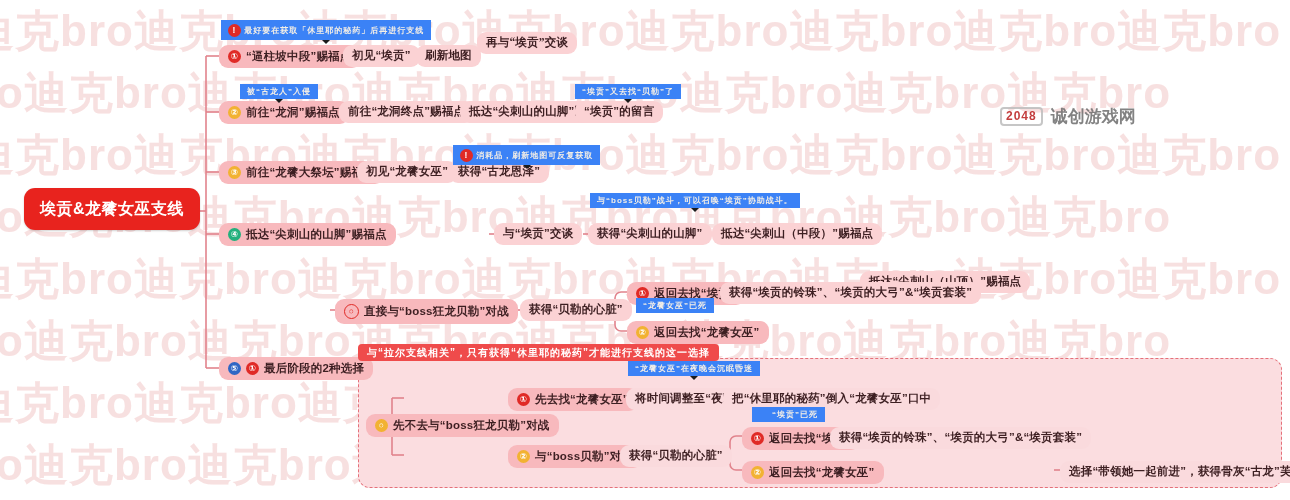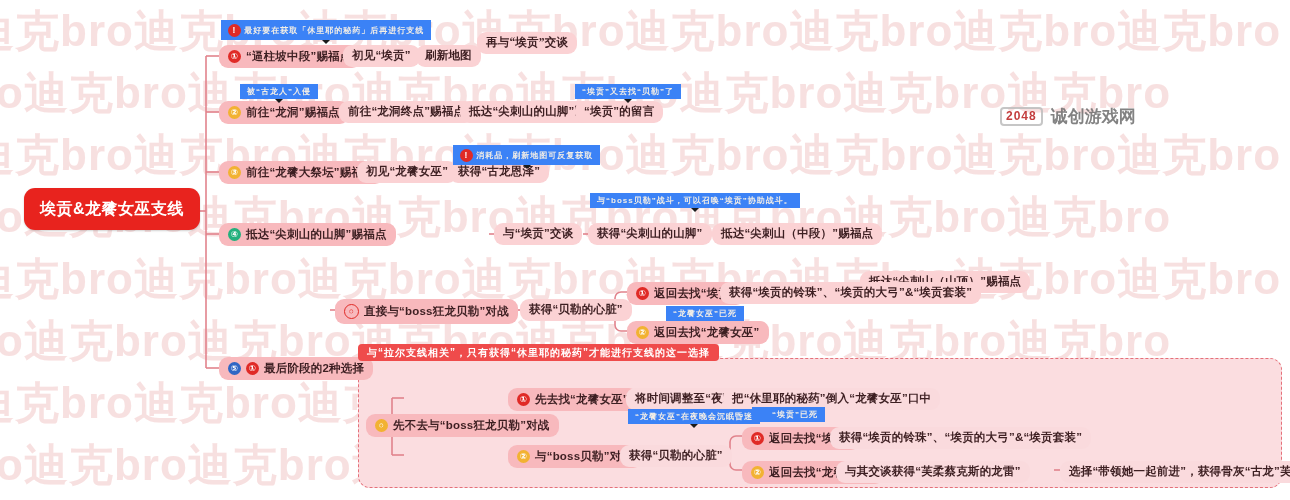--- a/index.html
+++ b/index.html
@@ -272,21 +272,21 @@
   <div class="node soft" style="left:520px;top:299px;">
     <span>获得“贝勒的心脏”</span>
   </div>
   <div class="node" style="left:627px;top:282px;">
     <span class="badge r">①</span>
     <span>返回去找“埃贡”</span>
   </div>
   <div class="node soft" style="left:720px;top:282px;">
     <span>获得“埃贡的铃珠”、“埃贡的大弓”&amp;“埃贡套装”</span>
   </div>
-  <div class="tip noarrow" style="left:636px;top:306px;margin-left:30px;">
+  <div class="tip noarrow" style="left:636px;top:298px;">
     <span>“龙餮女巫”已死</span>
   </div>
   <div class="node" style="left:627px;top:321px;">
     <span class="badge y">②</span>
     <span>返回去找“龙餮女巫”</span>
   </div>
 
   <div class="node" style="left:219px;top:357px;">
     <span class="badge blue">⑤</span>
     <span class="badge r">①</span>
@@ -295,21 +295,21 @@
 
   <div class="banner" style="left:358px;top:344px;">
     <span>与“拉尔支线相关”，只有获得“休里耶的秘药”才能进行支线的这一选择</span>
   </div>
 
   <div class="node" style="left:366px;top:414px;">
     <span class="badge y">○</span>
     <span>先不去与“boss狂龙贝勒”对战</span>
   </div>
 
-  <div class="tip" style="left:628px;top:361px;margin-top:48px;">
+  <div class="tip" style="left:628px;top:361px;">
     <span>“龙餮女巫”在夜晚会沉眠昏迷</span>
   </div>
 
   <div class="node" style="left:508px;top:388px;">
     <span class="badge r">①</span>
     <span>先去找“龙餮女巫”</span>
   </div>
   <div class="node pale" style="left:626px;top:388px;">
     <span>将时间调整至“夜晚”</span>
   </div>
@@ -334,20 +334,17 @@
   </div>
 
   <div class="tip noarrow" style="left:752px;top:407px;padding-left:20px;">
     <span>“埃贡”已死</span>
   </div>
 
   <div class="node" style="left:742px;top:461px;">
     <span class="badge y">②</span>
     <span>返回去找“龙餮女巫”</span>
   </div>
-  <div class="node pale" style="left:836px;top:461px;">
-    <span>与其交谈获得“芙柔蔡克斯的龙雷”</span>
-  </div>
   <div class="node pale" style="left:1060px;top:461px;">
     <span>选择“带领她一起前进”，获得骨灰“古龙”芙柔蔡克斯</span>
   </div>
 
 </div>
 
 </body></html>

